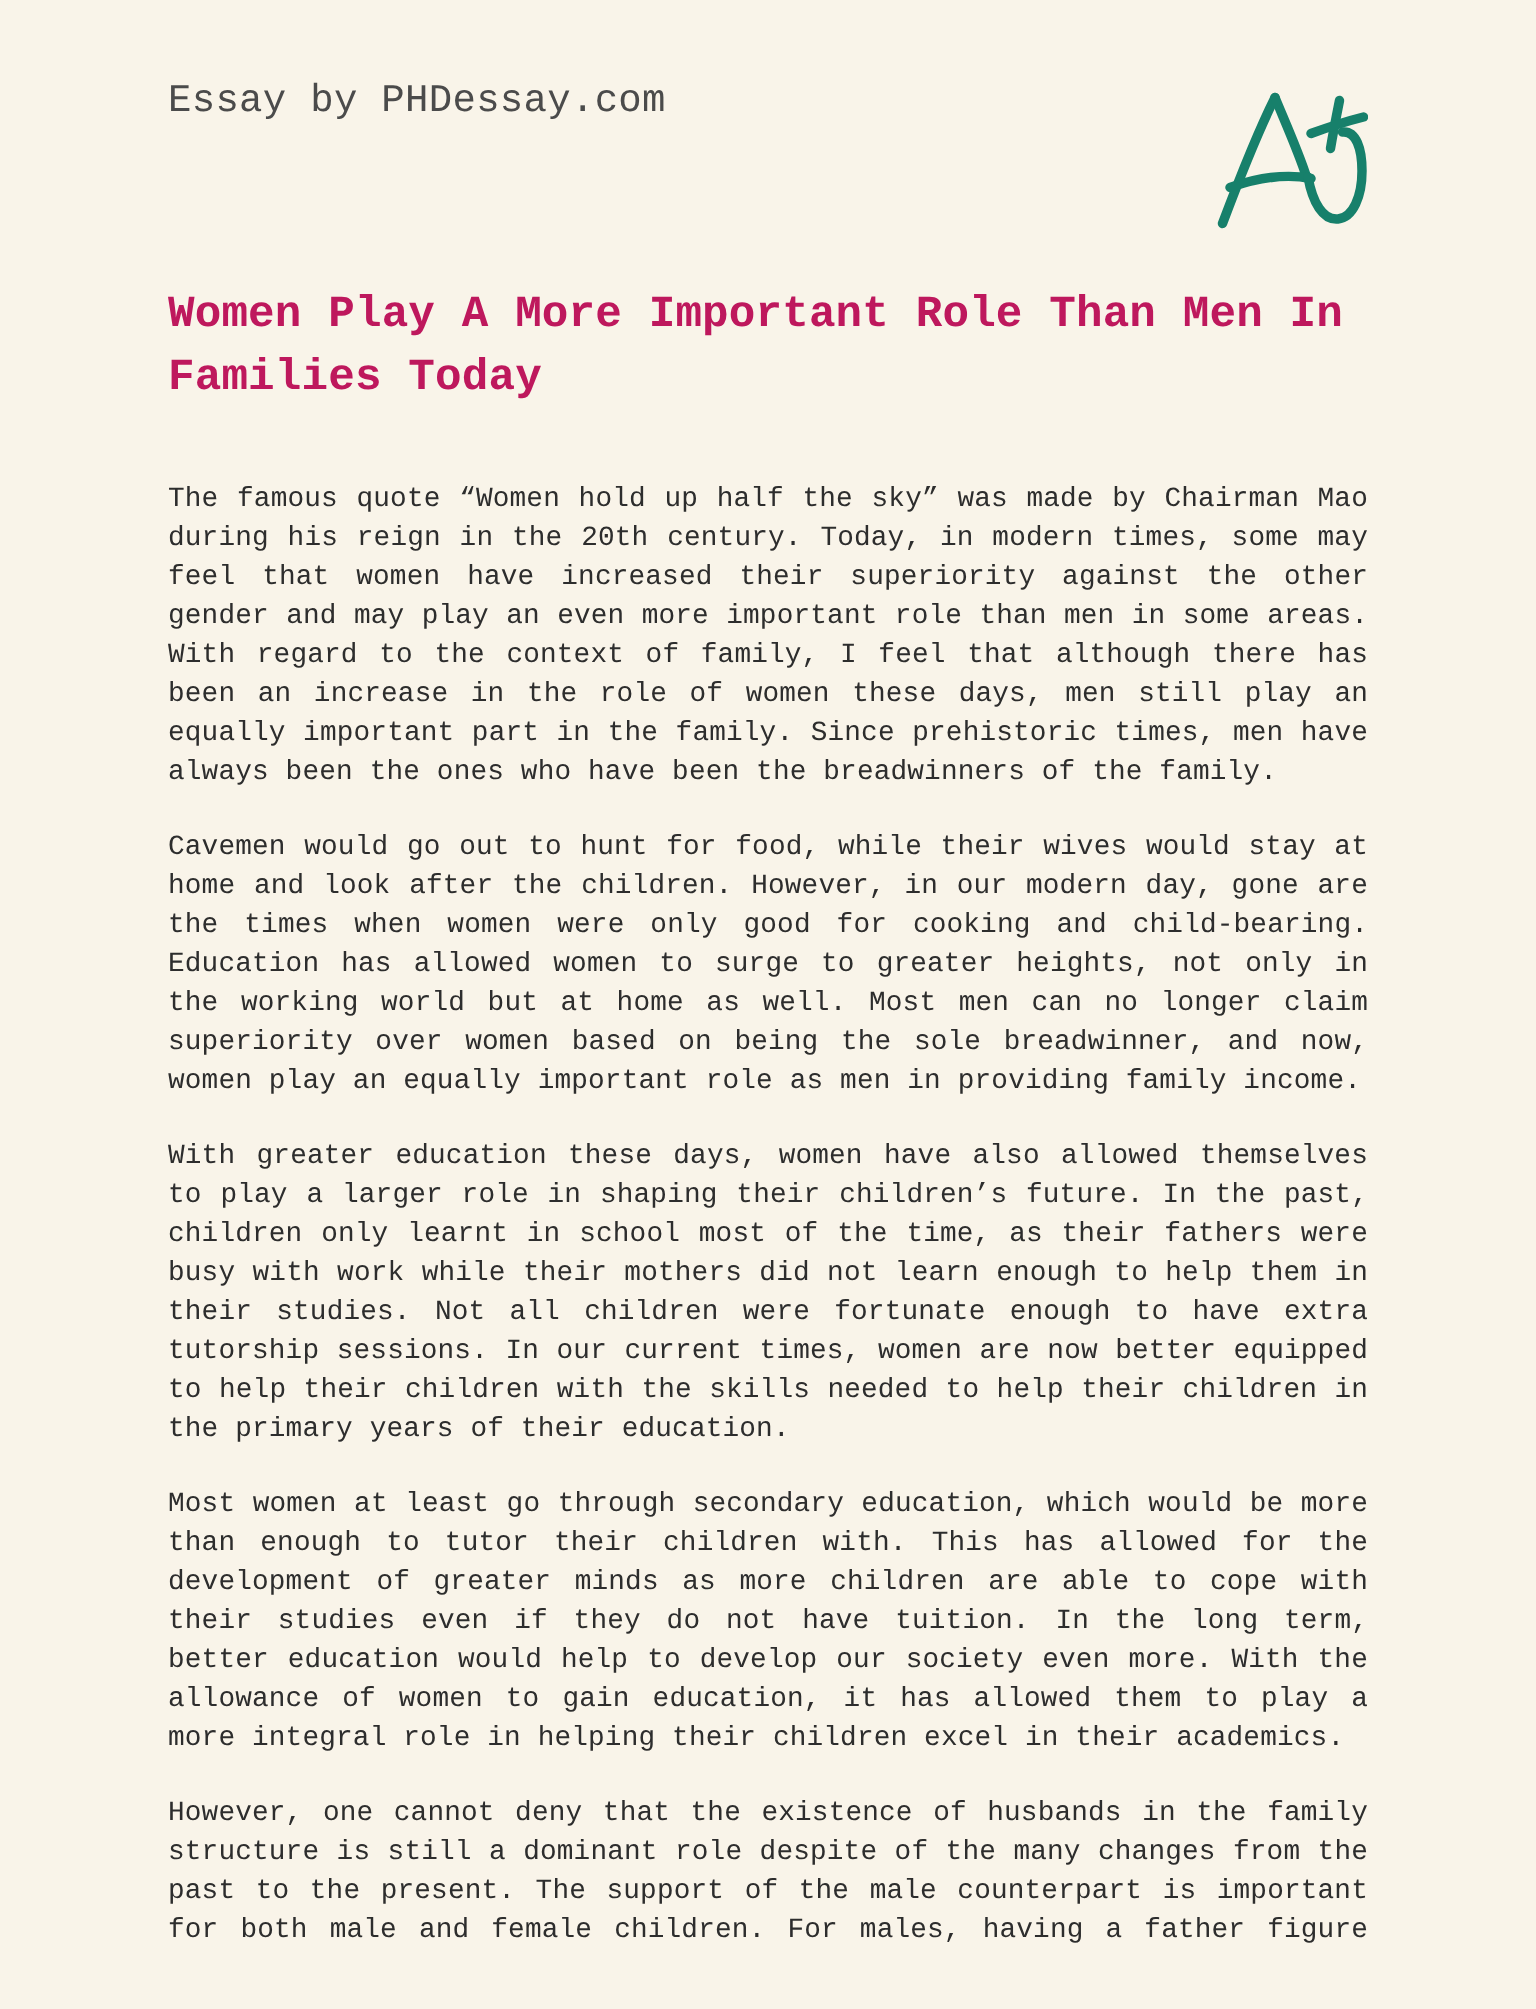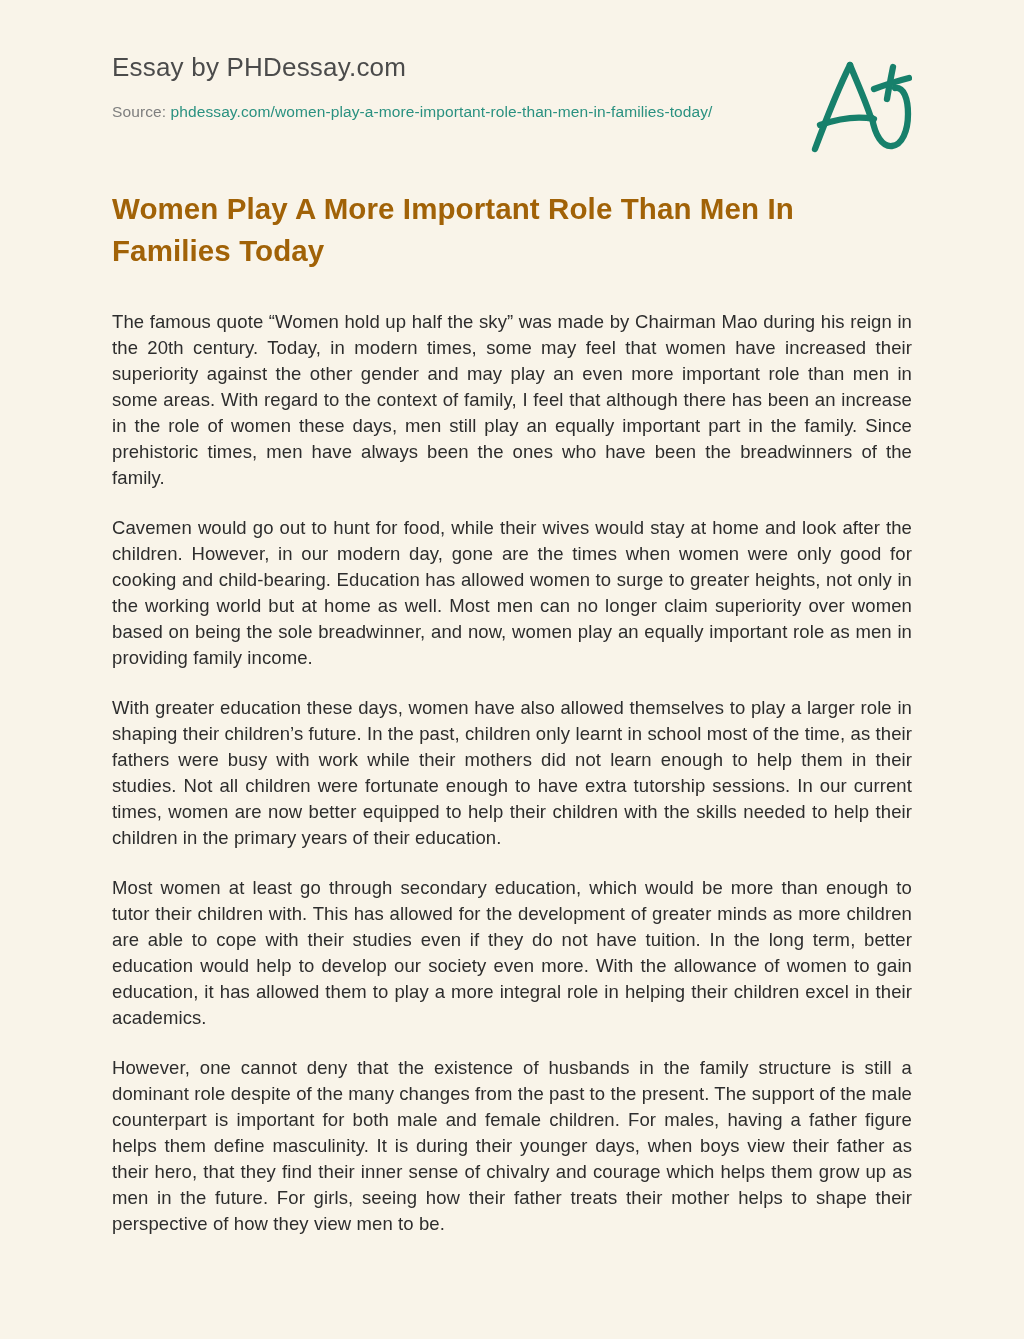--- a/index.html
+++ b/index.html
@@ -5,21 +5,21 @@
   html, body {
     margin: 0;
     padding: 0;
     background: #f9f4e9;
   }
   .page {
     position: relative;
     width: 976px;
     height: 1339px;
     background: #f9f4e9;
-    font-family: Liberation Sans, sans-serif;
+    font-family: Liberation Mono, monospace;
     overflow: hidden;
     margin: 0 auto;
   }
   .inner {
     padding: 46px 88px 0 88px;
   }
   .header-row {
     display: flex;
     justify-content: space-between;
     align-items: flex-start;
@@ -54,26 +54,26 @@
     stroke: #17806b;
     stroke-width: 6.3;
     stroke-linecap: round;
     stroke-linejoin: round;
   }
   .essay-title {
     margin: 32px 0 0 0;
     max-width: 800px;
     font-size: 29.5px;
     font-weight: 700;
-    color: #a16207;
+    color: #be185d;
     line-height: 42px;
     letter-spacing: 0.1px;
   }
   .essay-body {
-    margin-top: 37px;
+    margin-top: 48px;
     height: 982px;
     overflow: hidden;
   }
   .essay-body p {
     margin: 0 0 24px 0;
     font-size: 18.5px;
     line-height: 26px;
     color: #2d2d2d;
     text-align: justify;
     text-align-last: left;
@@ -82,24 +82,20 @@
 </style>
 </head>
 <body>
 
 <div class="page">
   <div class="inner">
 
     <div class="header-row">
       <div class="header-left">
         <h2 class="byline">Essay by PHDessay.com</h2>
-        <div class="source-line">
-          <span>Source:</span>
-          <a class="source-link">phdessay.com/women-play-a-more-important-role-than-men-in-families-today/</a>
-        </div>
       </div>
 
       <svg class="logo" viewBox="0 0 104 100" aria-hidden="true">
 
         <path d="M7 94 C 19 62, 31 32, 42 10"></path>
         <path d="M42 10 C 49 27, 58 47, 63 63"></path>
         <path d="M12 70 C 32 63, 51 61, 66 64"></path>
 
         <path d="M64 63 C 67 80, 74 92, 84 91 C 94 90, 100 76, 100 59 C 100 44, 96 32, 87 33"></path>
 

